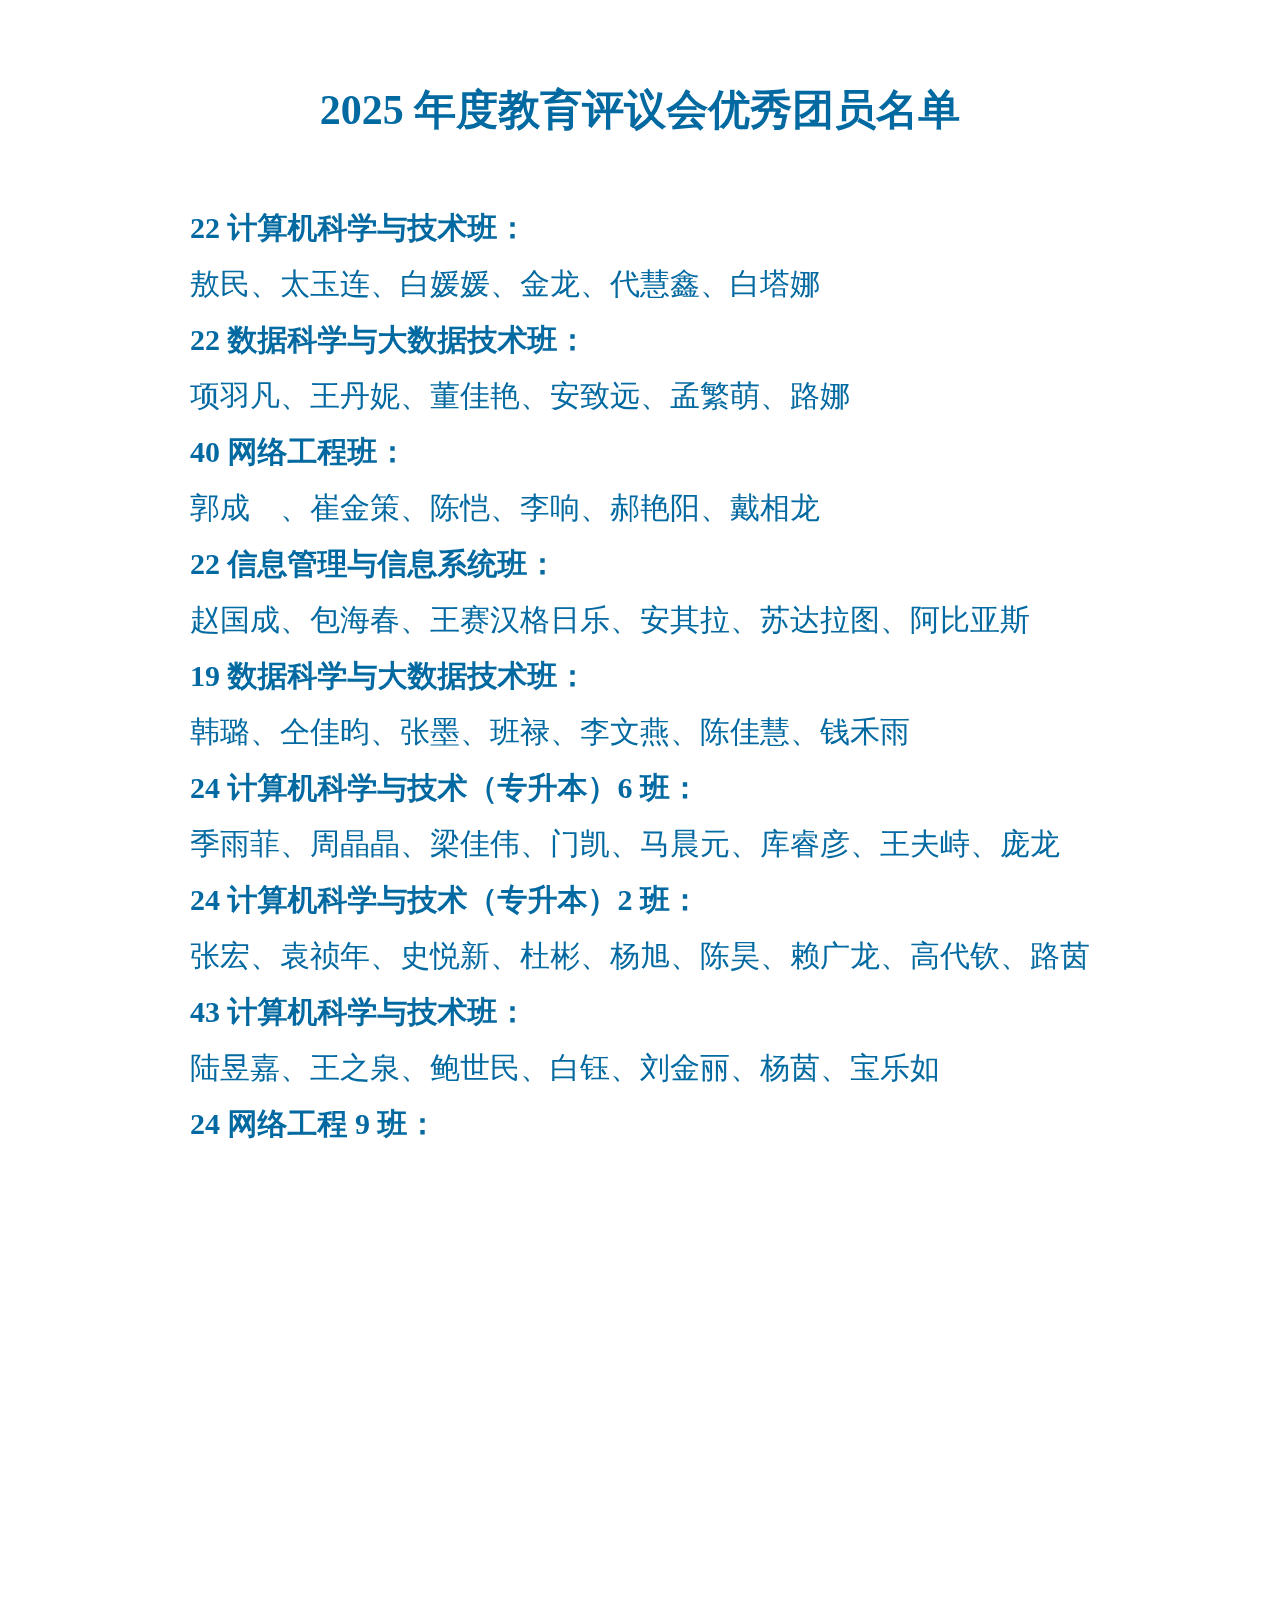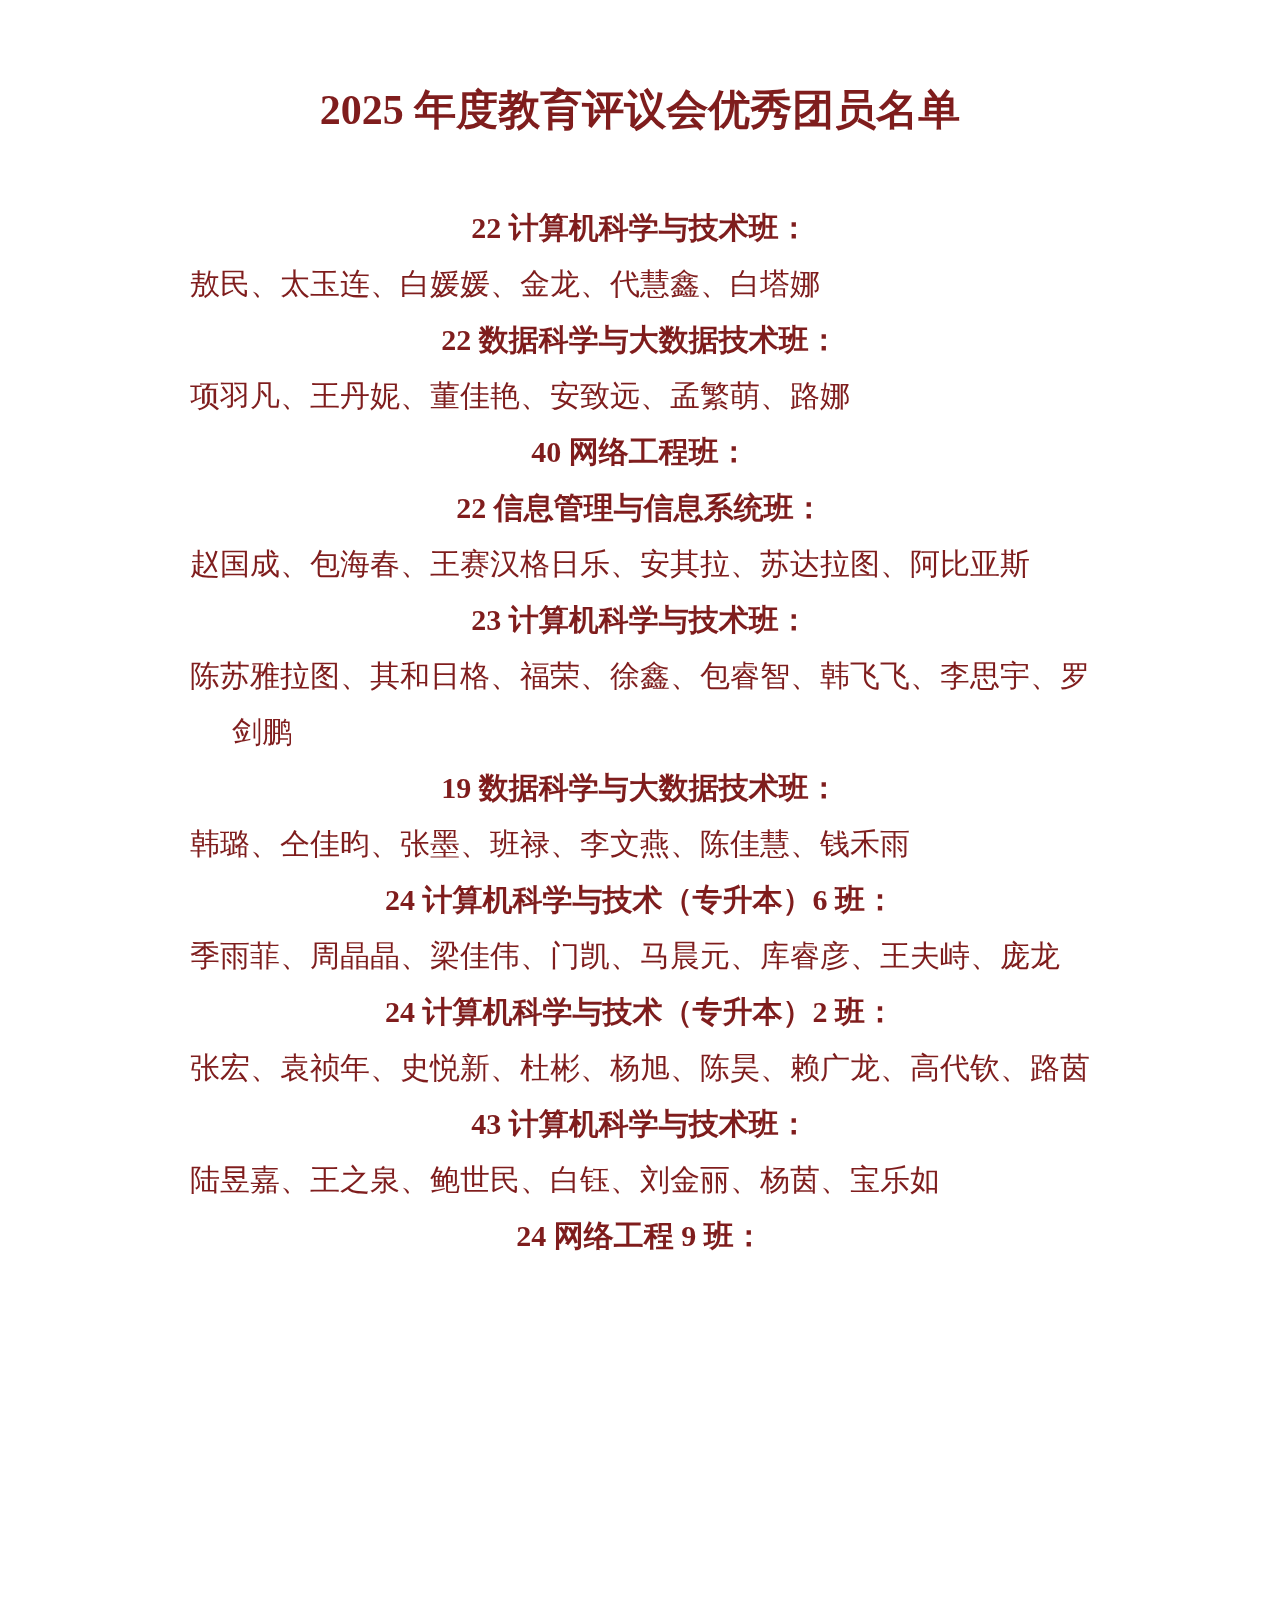--- a/index.html
+++ b/index.html
@@ -5,21 +5,21 @@
   html, body {
     margin: 0;
     padding: 0;
     background: #ffffff;
   }
   .page {
     position: relative;
     width: 1280px;
     height: 1597px;
     background: #ffffff;
-    color: #7f1d1d;
+    color: #0369a1;
     font-family: "Liberation Serif", "DejaVu Serif", serif;
     overflow: hidden;
     border-radius: 20px;
   }
   .inner {
     width: 900px;
     margin: 0 auto;
     padding-left: 0;
   }
   .doc-title {
@@ -30,21 +30,20 @@
     font-weight: 700;
     white-space: nowrap;
   }
   .content {
     margin-top: 62px;
   }
   .content p {
     margin: 0;
     font-size: 30px;
     line-height: 56px;
-    text-align: center;
   }
   p.sec-heading {
     font-weight: 700;
   }
   p.sec-names {
     font-weight: 400;
     text-align: justify;
     padding-left: 42px;
     text-indent: -42px;
   }
@@ -61,31 +60,28 @@
     <p class="sec-names">敖民、太玉连、白媛媛、金龙、代慧鑫、白塔娜</p>
   </div>
 
   <div class="section">
     <p class="sec-heading">22 数据科学与大数据技术班：</p>
     <p class="sec-names">项羽凡、王丹妮、董佳艳、安致远、孟繁萌、路娜</p>
   </div>
 
   <div class="section">
     <p class="sec-heading">40 网络工程班：</p>
+    <p class="sec-names">郭成　、崔金策、陈恺、李响、郝艳阳、戴相龙</p>
   </div>
 
   <div class="section">
     <p class="sec-heading">22 信息管理与信息系统班：</p>
     <p class="sec-names">赵国成、包海春、王赛汉格日乐、安其拉、苏达拉图、阿比亚斯</p>
   </div>
 
-  <div class="section">
-    <p class="sec-heading">23 计算机科学与技术班：</p>
-    <p class="sec-names">陈苏雅拉图、其和日格、福荣、徐鑫、包睿智、韩飞飞、李思宇、罗剑鹏</p>
-  </div>
 
   <div class="section">
     <p class="sec-heading">19 数据科学与大数据技术班：</p>
     <p class="sec-names">韩璐、仝佳昀、张墨、班禄、李文燕、陈佳慧、钱禾雨</p>
   </div>
 
 
   <div class="section">
     <p class="sec-heading">24 计算机科学与技术（专升本）6 班：</p>
     <p class="sec-names">季雨菲、周晶晶、梁佳伟、门凯、马晨元、库睿彦、王夫峙、庞龙</p>

